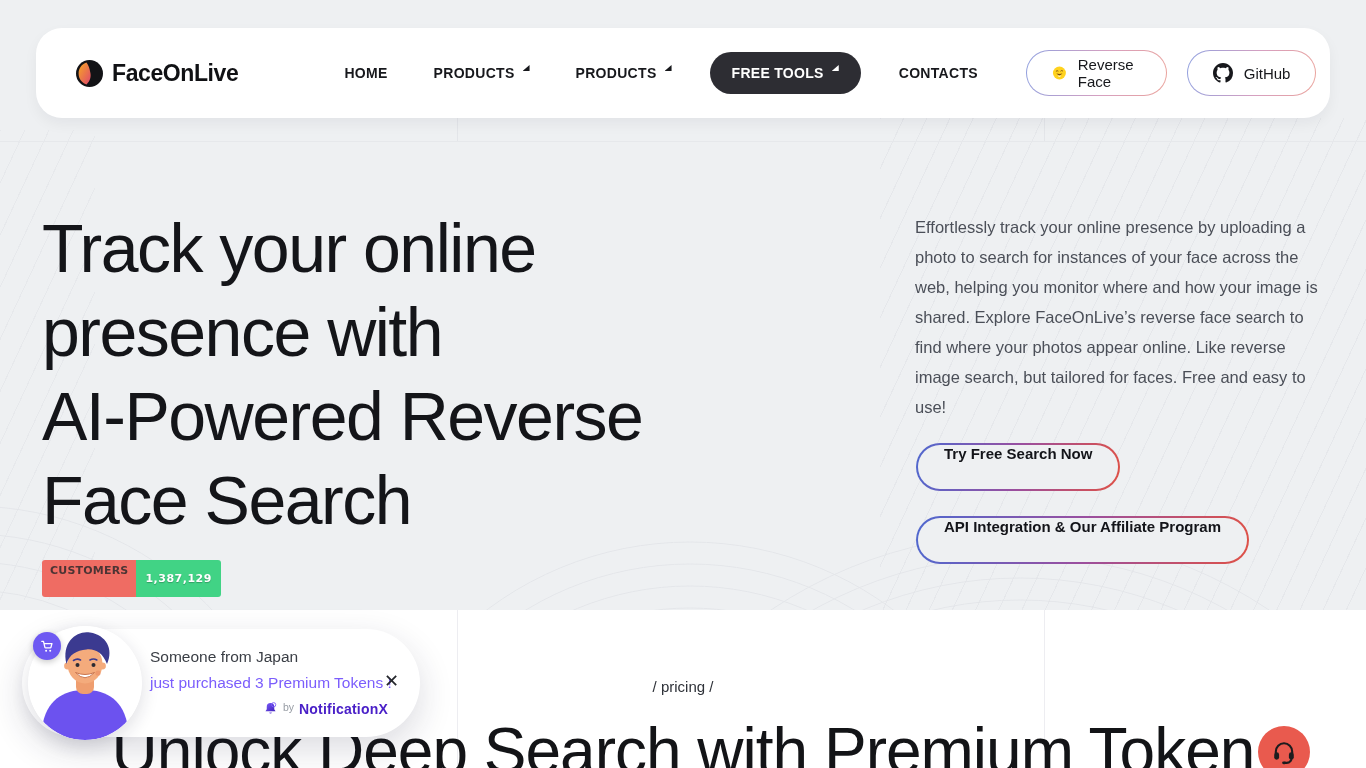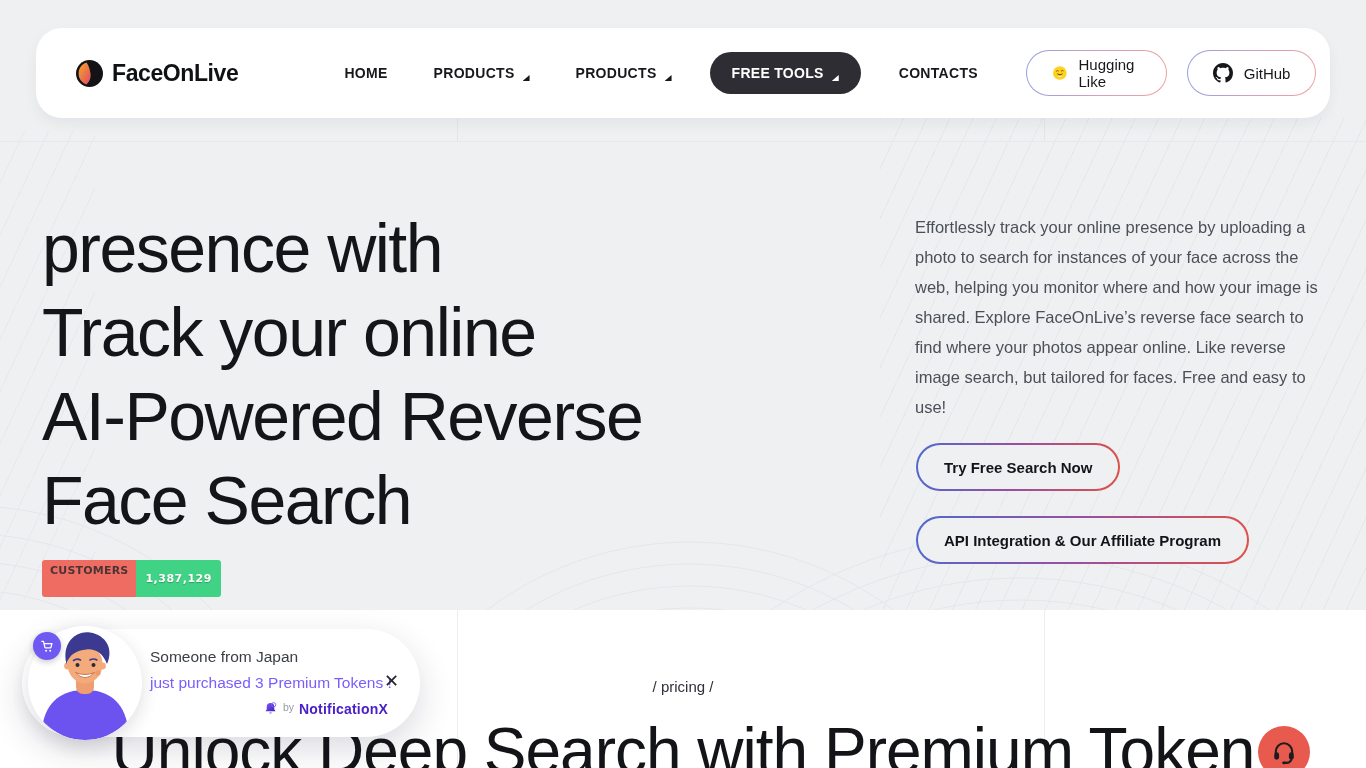--- a/index.html
+++ b/index.html
@@ -27,40 +27,40 @@
   .band-hline { position:absolute; top:141px; left:0; width:1366px; height:1px; background:#e6e8eb; }
 
   
   .header { position:absolute; left:36px; top:28px; width:1294px; height:90px;
             background:#fff; border-radius:26px; display:flex; align-items:center;
             padding:0 40px; box-shadow:0 6px 14px rgba(25,25,40,.05); z-index:5;gap:48px; }
   .logo { display:flex; align-items:center; gap:9px; margin-right:58px; cursor:pointer; }
   .logo-text { font-size:23px; font-weight:700; color:#101114; letter-spacing:-.4px; }
   .nav { display:flex; align-items:center; gap:46px; }
   .nav-item { font-size:14px; font-weight:700; color:#17181c; letter-spacing:.3px;
-              display:flex; align-items:flex-end; gap:8px; cursor:pointer; white-space:nowrap; }
+              display:flex; align-items:flex-start; gap:8px; cursor:pointer; white-space:nowrap; }
   .caret { width:7px; height:6px; background:#17181c;
            clip-path:polygon(100% 0,100% 100%,0 100%); }
   .nav-pill { background:#2d2d33; color:#fff; padding:13px 22px; border-radius:999px; margin:0 -8px; }
   .nav-pill .caret { background:#fff; }
   .actions { margin-left:auto; display:flex; gap:20px; }
   .pill-btn { height:46px; border-radius:999px; display:flex; align-items:center; gap:11px;
               padding:0 25px; font-size:15px; color:#17181c; cursor:pointer;
               background:linear-gradient(#fff,#fff) padding-box,
                          linear-gradient(100deg,#8fa0e0,#d6a0c0 55%,#eba39b) border-box;
               border:1.5px solid transparent; }
 
   
   .h1 { position:absolute; left:42px; top:206px; width:820px;
         font-size:68px; line-height:84px; font-weight:400;
         letter-spacing:-1.5px; color:#141519; z-index:2; }
   .hero-desc { position:absolute; left:915px; top:212px; width:414px;
                font-size:16.5px; line-height:30px; color:#4b4f58; z-index:2; }
   .cta { position:absolute; height:48px; border-radius:26px; display:inline-flex;
-         align-items:center; padding:0 26px; font-size:15px; font-weight:700; color:#131419;
+         align-items:flex-start; padding:0 26px; font-size:15px; font-weight:700; color:#131419;
          background:linear-gradient(#eef0f2,#eef0f2) padding-box,
                     linear-gradient(100deg,#4f68cf,#9a4f9f 50%,#df5146) border-box;
          border:2px solid transparent; cursor:pointer; z-index:2; white-space:nowrap; }
   .cta1 { left:916px; top:443px; }
   .cta2 { left:916px; top:516px; }
 
   .badge { position:absolute; left:42px; top:560px; display:flex;
            font-family:"DejaVu Sans", sans-serif; font-size:11px; font-weight:700;
            border-radius:3px; overflow:hidden; z-index:2; }
   .badge-label { background:#ef6c63; color:#4c3434; padding:4px 8px; letter-spacing:.2px; }
@@ -166,34 +166,34 @@
 
   <div class="actions">
     <div class="pill-btn">
       <svg width="22" height="22" viewBox="0 0 22 22">
         <circle cx="11" cy="11" r="9.6" fill="#FFD21E"></circle>
         <path d="M6.2 8.2 q1.3 -1.6 2.8 -0.2" fill="none" stroke="#7a4b10" stroke-width="1.3" stroke-linecap="round"></path>
         <path d="M13 8 q1.3 -1.6 2.8 -0.2" fill="none" stroke="#7a4b10" stroke-width="1.3" stroke-linecap="round"></path>
         <path d="M6.4 11.5 Q11 17.8 15.6 11.5 Q11 13.8 6.4 11.5 Z" fill="#7a4b10"></path>
         <path d="M8.6 14.6 Q11 15.8 13.4 14.6 L13 15.9 Q11 16.9 9 15.9 Z" fill="#fff"></path>
       </svg>
-      <span>Hugging Like</span>
+      <span>Reverse Face</span>
     </div>
     <div class="pill-btn">
       <svg width="20" height="20" viewBox="0 0 24 24">
         <path fill="#17181c" d="M12 0C5.37 0 0 5.37 0 12c0 5.31 3.435 9.795 8.205 11.385.6.105.825-.255.825-.57 0-.285-.015-1.23-.015-2.235-3.015.555-3.795-.735-4.035-1.41-.135-.345-.72-1.41-1.23-1.695-.42-.225-1.02-.78-.015-.795.945-.015 1.62.87 1.845 1.23 1.08 1.815 2.805 1.305 3.495.99.105-.78.42-1.305.765-1.605-2.67-.3-5.46-1.335-5.46-5.925 0-1.305.465-2.385 1.23-3.225-.12-.3-.54-1.53.12-3.18 0 0 1.005-.315 3.3 1.23.96-.27 1.98-.405 3-.405s2.04.135 3 .405c2.295-1.56 3.3-1.23 3.3-1.23.66 1.65.24 2.88.12 3.18.765.84 1.23 1.905 1.23 3.225 0 4.605-2.805 5.625-5.475 5.925.435.375.81 1.095.81 2.22 0 1.605-.015 2.895-.015 3.3 0 .315.225.69.825.57A12.02 12.02 0 0 0 24 12c0-6.63-5.37-12-12-12z"></path>
       </svg>
       <span>GitHub</span>
     </div>
   </div>
 </div>
 
 <h1 class="h1">
+    <span style="display:block">Track your online</span>
     <span style="display:block">presence with</span>
-    <span style="display:block">Track your online</span>
     <span style="display:block">AI-Powered Reverse</span>
     <span style="display:block">Face Search</span>
   </h1>
 
 <p class="hero-desc">Effortlessly track your online presence by uploading a photo to search for instances of your face across the web, helping you monitor where and how your image is shared. Explore FaceOnLive’s reverse face search to find where your photos appear online. Like reverse image search, but tailored for faces. Free and easy to use!</p>
 
 <div class="cta cta1">
   <span>Try Free Search Now</span>
 </div>
 <div class="cta cta2">

